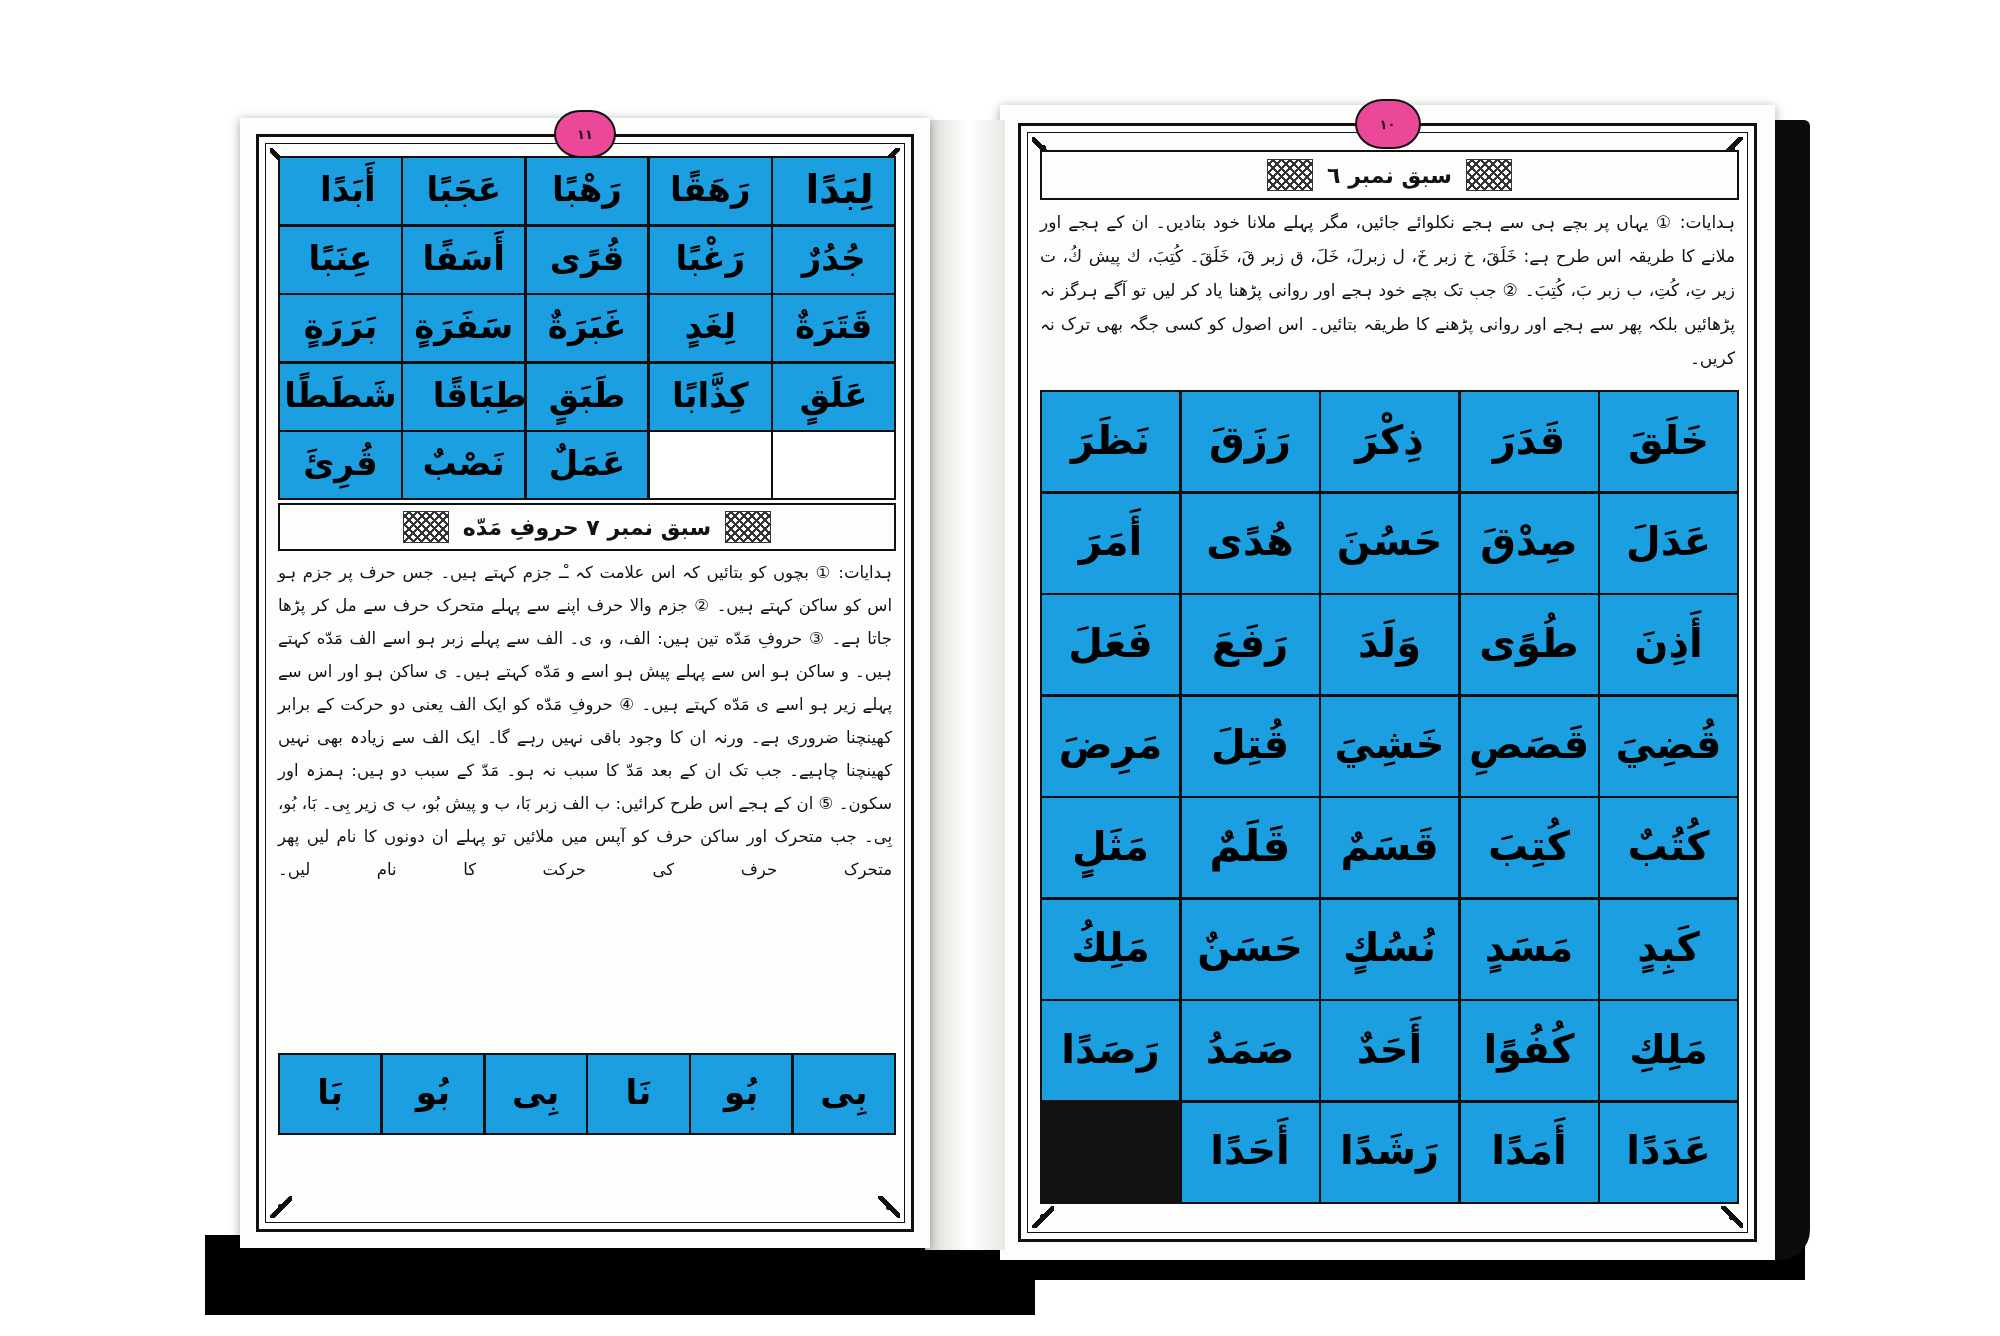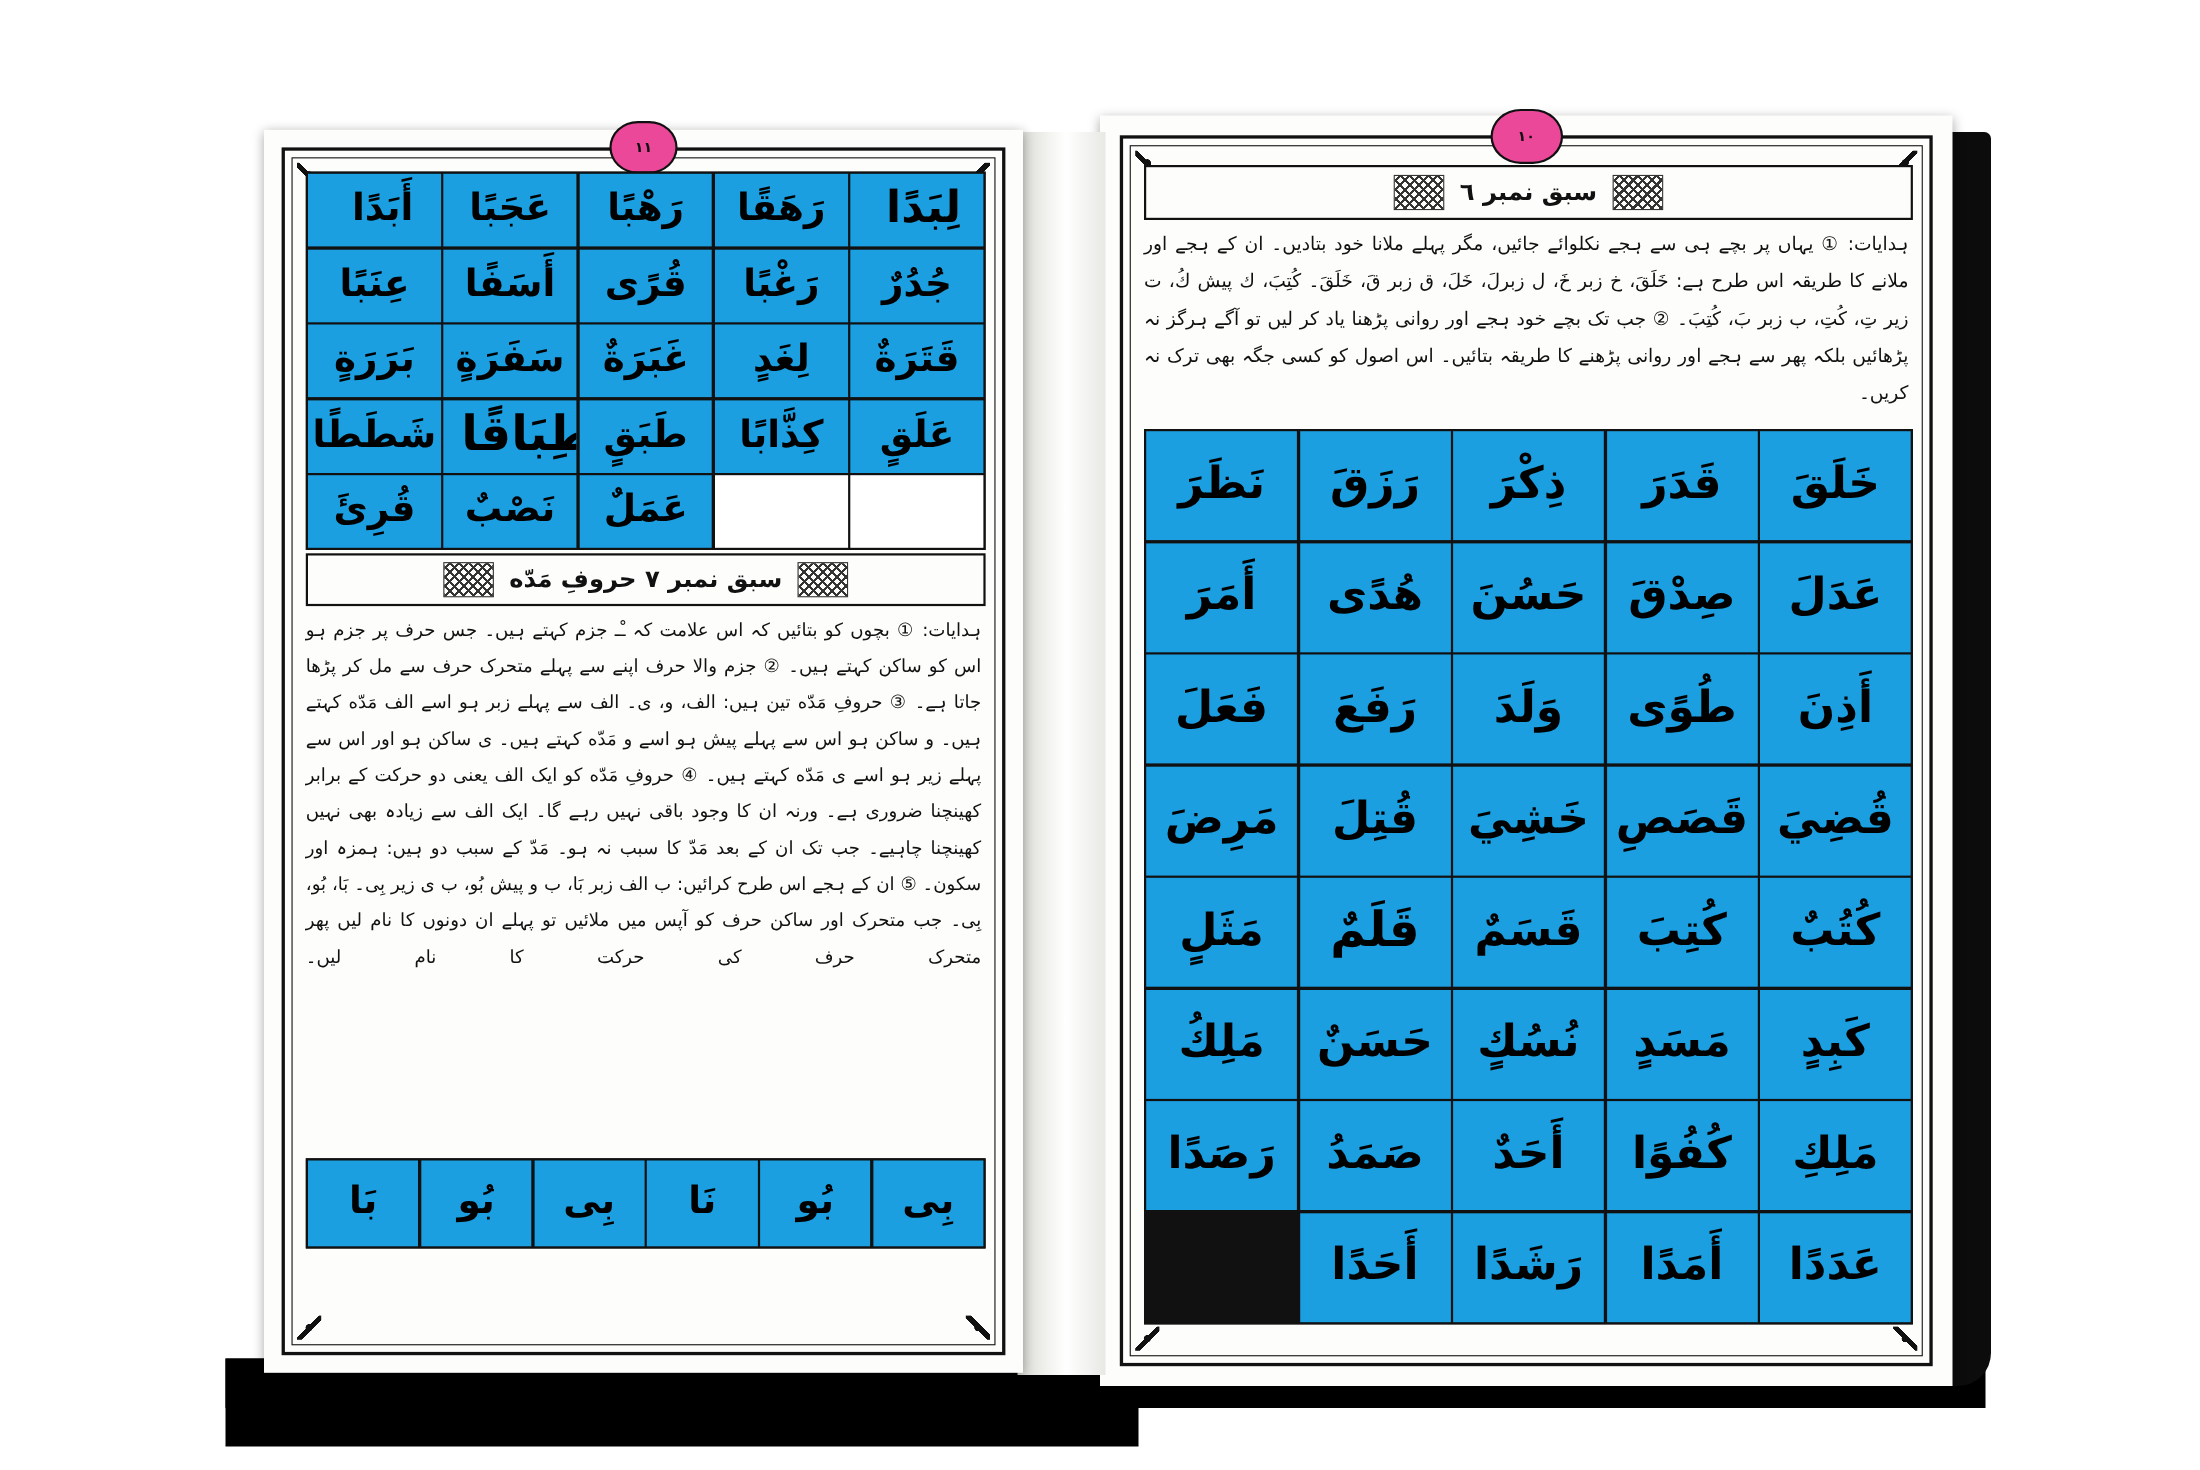--- a/index.html
+++ b/index.html
@@ -277,21 +277,21 @@
         <div class="cell" style="font-size: 34px;">أَسَفًا</div>
         <div class="cell" style="font-size: 34px;">عِنَبًا</div>
         <div class="cell" style="font-size: 34px;">قَتَرَةٌ</div>
         <div class="cell" style="font-size: 34px;">لِغَدٍ</div>
         <div class="cell" style="font-size: 34px;">غَبَرَةٌ</div>
         <div class="cell" style="font-size: 34px;">سَفَرَةٍ</div>
         <div class="cell" style="font-size: 34px;">بَرَرَةٍ</div>
         <div class="cell" style="font-size: 34px;">عَلَقٍ</div>
         <div class="cell" style="font-size: 34px;">كِذَّابًا</div>
         <div class="cell" style="font-size: 34px;">طَبَقٍ</div>
-        <div class="cell" style="font-size: 44px; padding-left: 32px;">طِبَاقًا</div>
+        <div class="cell" style="font-size: 34px; padding-left: 32px;">طِبَاقًا</div>
         <div class="cell" style="font-size: 34px;">شَطَطًا</div>
         <div class="cell empty" style="font-size: 34px;"></div>
         <div class="cell empty" style="font-size: 34px;"></div>
         <div class="cell" style="font-size: 34px;">عَمَلٌ</div>
         <div class="cell" style="font-size: 34px;">نَصْبٌ</div>
         <div class="cell" style="font-size: 34px;">قُرِئَ</div>
       </div>
 
     <div class="title-bar" style="left:38px; top:385px; width:614px; height:44px;">
       <div class="orn"></div>

